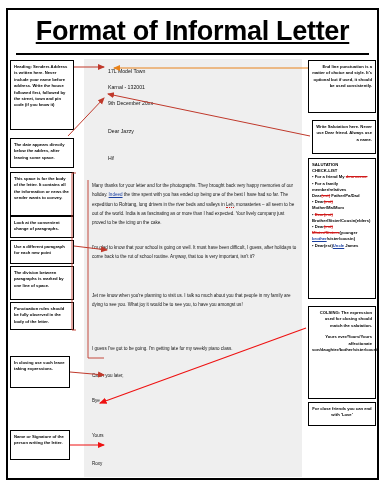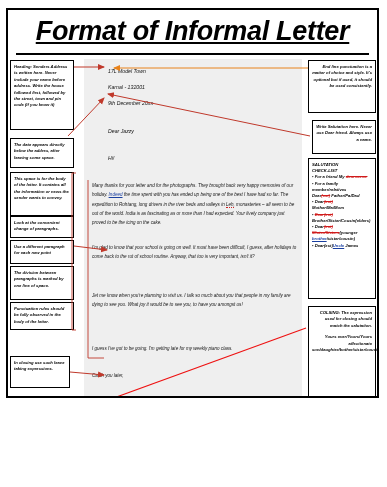--- a/index.html
+++ b/index.html
@@ -16,26 +16,25 @@
     width: 387px;
     height: 487px;
     background: #ffffff;
     overflow: hidden;
   }
   #sheet {
     position: absolute;
     left: 6px;
     top: 8px;
     width: 373px;
-    height: 390px;
+    height: 472px;
     border: 2px solid #000000;
     background: #ffffff;
     box-sizing: border-box;
     overflow: hidden;
-    font-style: italic;
   }
   #title {
     position: absolute;
     left: 0;
     top: 6px;
     width: 369px;
     text-align: center;
     font-size: 27px;
     font-weight: bold;
     letter-spacing: -0.3px;

